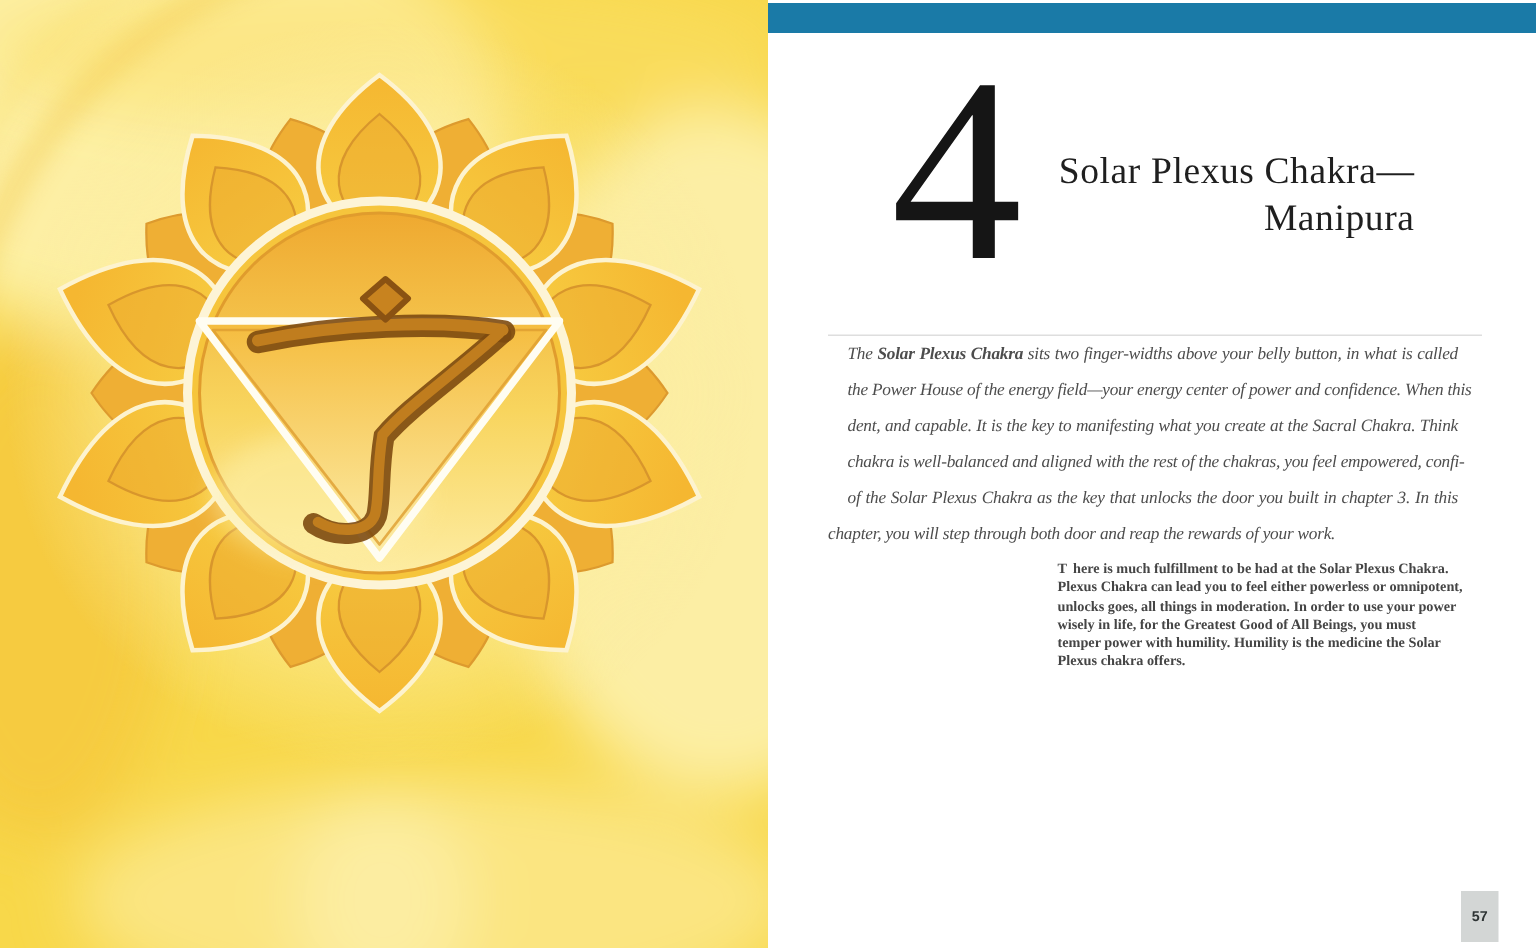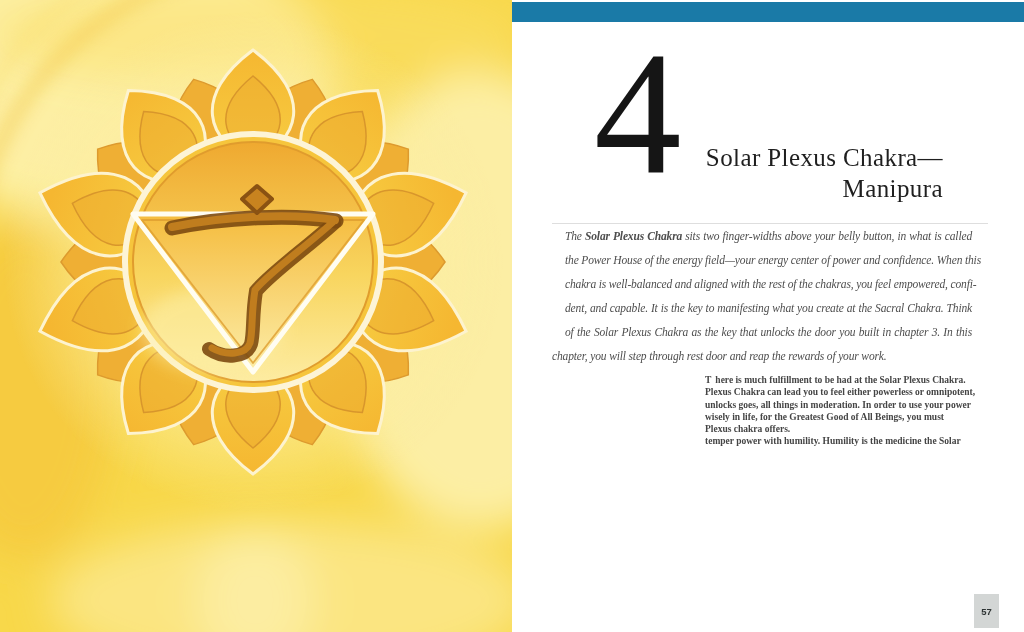--- a/index.html
+++ b/index.html
@@ -7,21 +7,21 @@
         font-family:"Liberation Serif", serif;}
   
   .left-page{position:absolute;left:0;top:0;width:512px;height:632px;overflow:hidden;}
   .left-page svg{display:block;}
   
   .right-page{position:absolute;left:512px;top:0;width:512px;height:632px;background:#ffffff;}
   .top-bar{position:absolute;left:0;top:2px;width:512px;height:20px;background:var(--top-bar,#1a7aa7);}
   .chapter-number{position:absolute;left:82px;top:26px;font-size:175px;line-height:175px;
       font-weight:400;color:var(--chapter-number,#151515);letter-spacing:-4px;}
   .chapter-title{position:absolute;right:81px;top:99px;text-align:right;line-height:31px;
-      color:var(--title-text,#1f1f1f);margin-top:43px;}
+      color:var(--title-text,#1f1f1f);}
   .chapter-title .t1{font-size:25px;letter-spacing:.4px;}
   .chapter-title .t2{font-size:25px;letter-spacing:.4px;}
   .rule{position:absolute;left:40px;top:223px;width:436px;height:1px;background:var(--rule,#dedede);}
   .intro{position:absolute;left:40px;top:224px;width:420px;font-style:italic;
       font-size:11.5px;line-height:24px;letter-spacing:-0.15px;color:var(--intro-text,#4d4d4d);}
   .intro .jline{text-align:justify;text-align-last:justify;white-space:nowrap;margin-left:13px;}
   .intro .lastline{text-align:left;}
   .intro b{font-weight:bold;}
   .bodytext{position:absolute;left:193px;top:374px;width:262px;font-size:9.5px;line-height:12.3px;
       color:var(--body-text,#454545);}
@@ -183,32 +183,32 @@
     <div class="chapter-title">
       <div class="t1">Solar Plexus Chakra—</div>
       <div class="t2">Manipura</div>
     </div>
 
     <div class="rule"></div>
 
     <div class="intro">
       <div class="jline"><span>The </span><b>Solar Plexus Chakra</b><span> sits two finger-widths above your belly button, in what is called</span></div>
       <div class="jline">the Power House of the energy field—your energy center of power and confidence. When this</div>
+      <div class="jline">dent, and capable. It is the key to manifesting what you create at the Sacral Chakra. Think</div>
       <div class="jline">chakra is well-balanced and aligned with the rest of the chakras, you feel empowered, confi-</div>
-      <div class="jline">dent, and capable. It is the key to manifesting what you create at the Sacral Chakra. Think</div>
       <div class="jline">of the Solar Plexus Chakra as the key that unlocks the door you built in chapter 3. In this</div>
-      <div class="lastline">chapter, you will step through rest door and reap the rewards of your work.</div>
+      <div class="lastline">chapter, you will step through both door and reap the rewards of your work.</div>
     </div>
 
     <div class="bodytext">
       <div class="bline"><span>T</span><span class="initial-gap"></span><span>here is much fulfillment to be had at the Solar Plexus Chakra.</span></div>
       <div class="bline">Plexus Chakra can lead you to feel either powerless or omnipotent,</div>
       <div class="bline">unlocks goes, all things in moderation. In order to use your power</div>
       <div class="bline">wisely in life, for the Greatest Good of All Beings, you must</div>
+      <div class="bline">temper power with humility. Humility is the medicine the Solar</div>
       <div class="bline">Plexus chakra offers.</div>
-      <div class="bline">temper power with humility. Humility is the medicine the Solar</div>
     </div>
 
     <div class="folio">
       <span>57</span>
     </div>
   </div>
 </div>
 
 </body></html>

